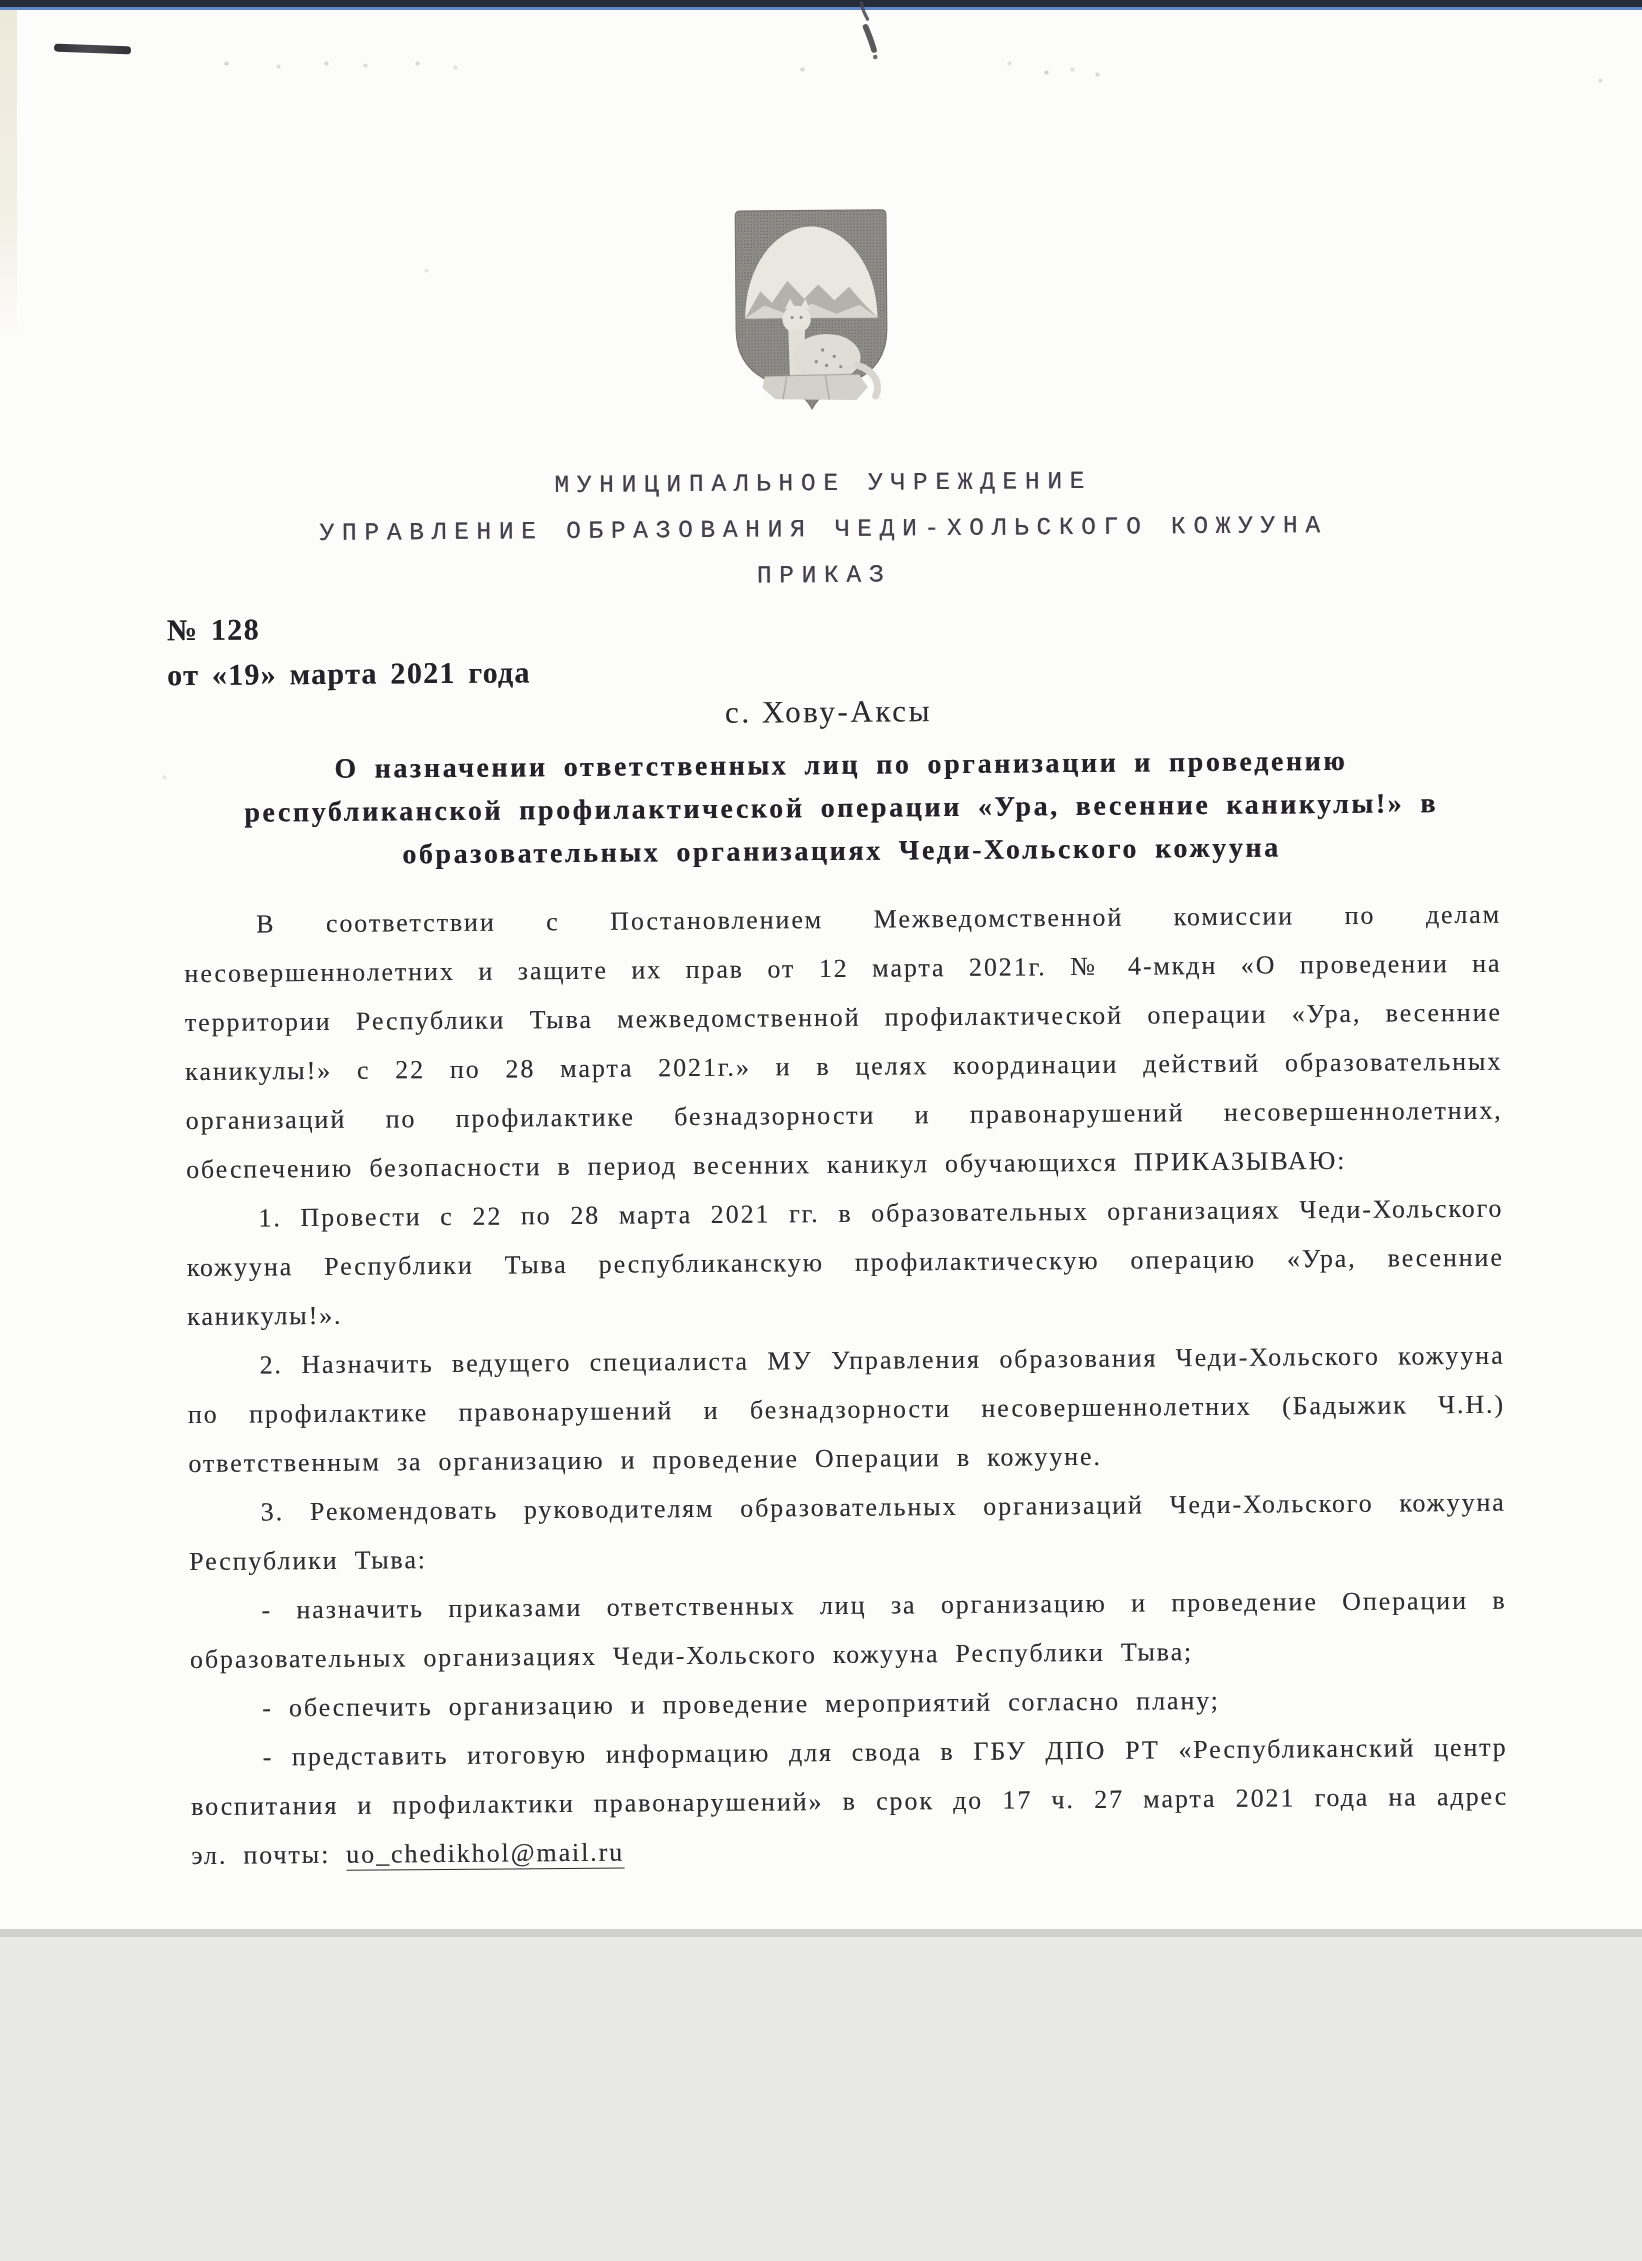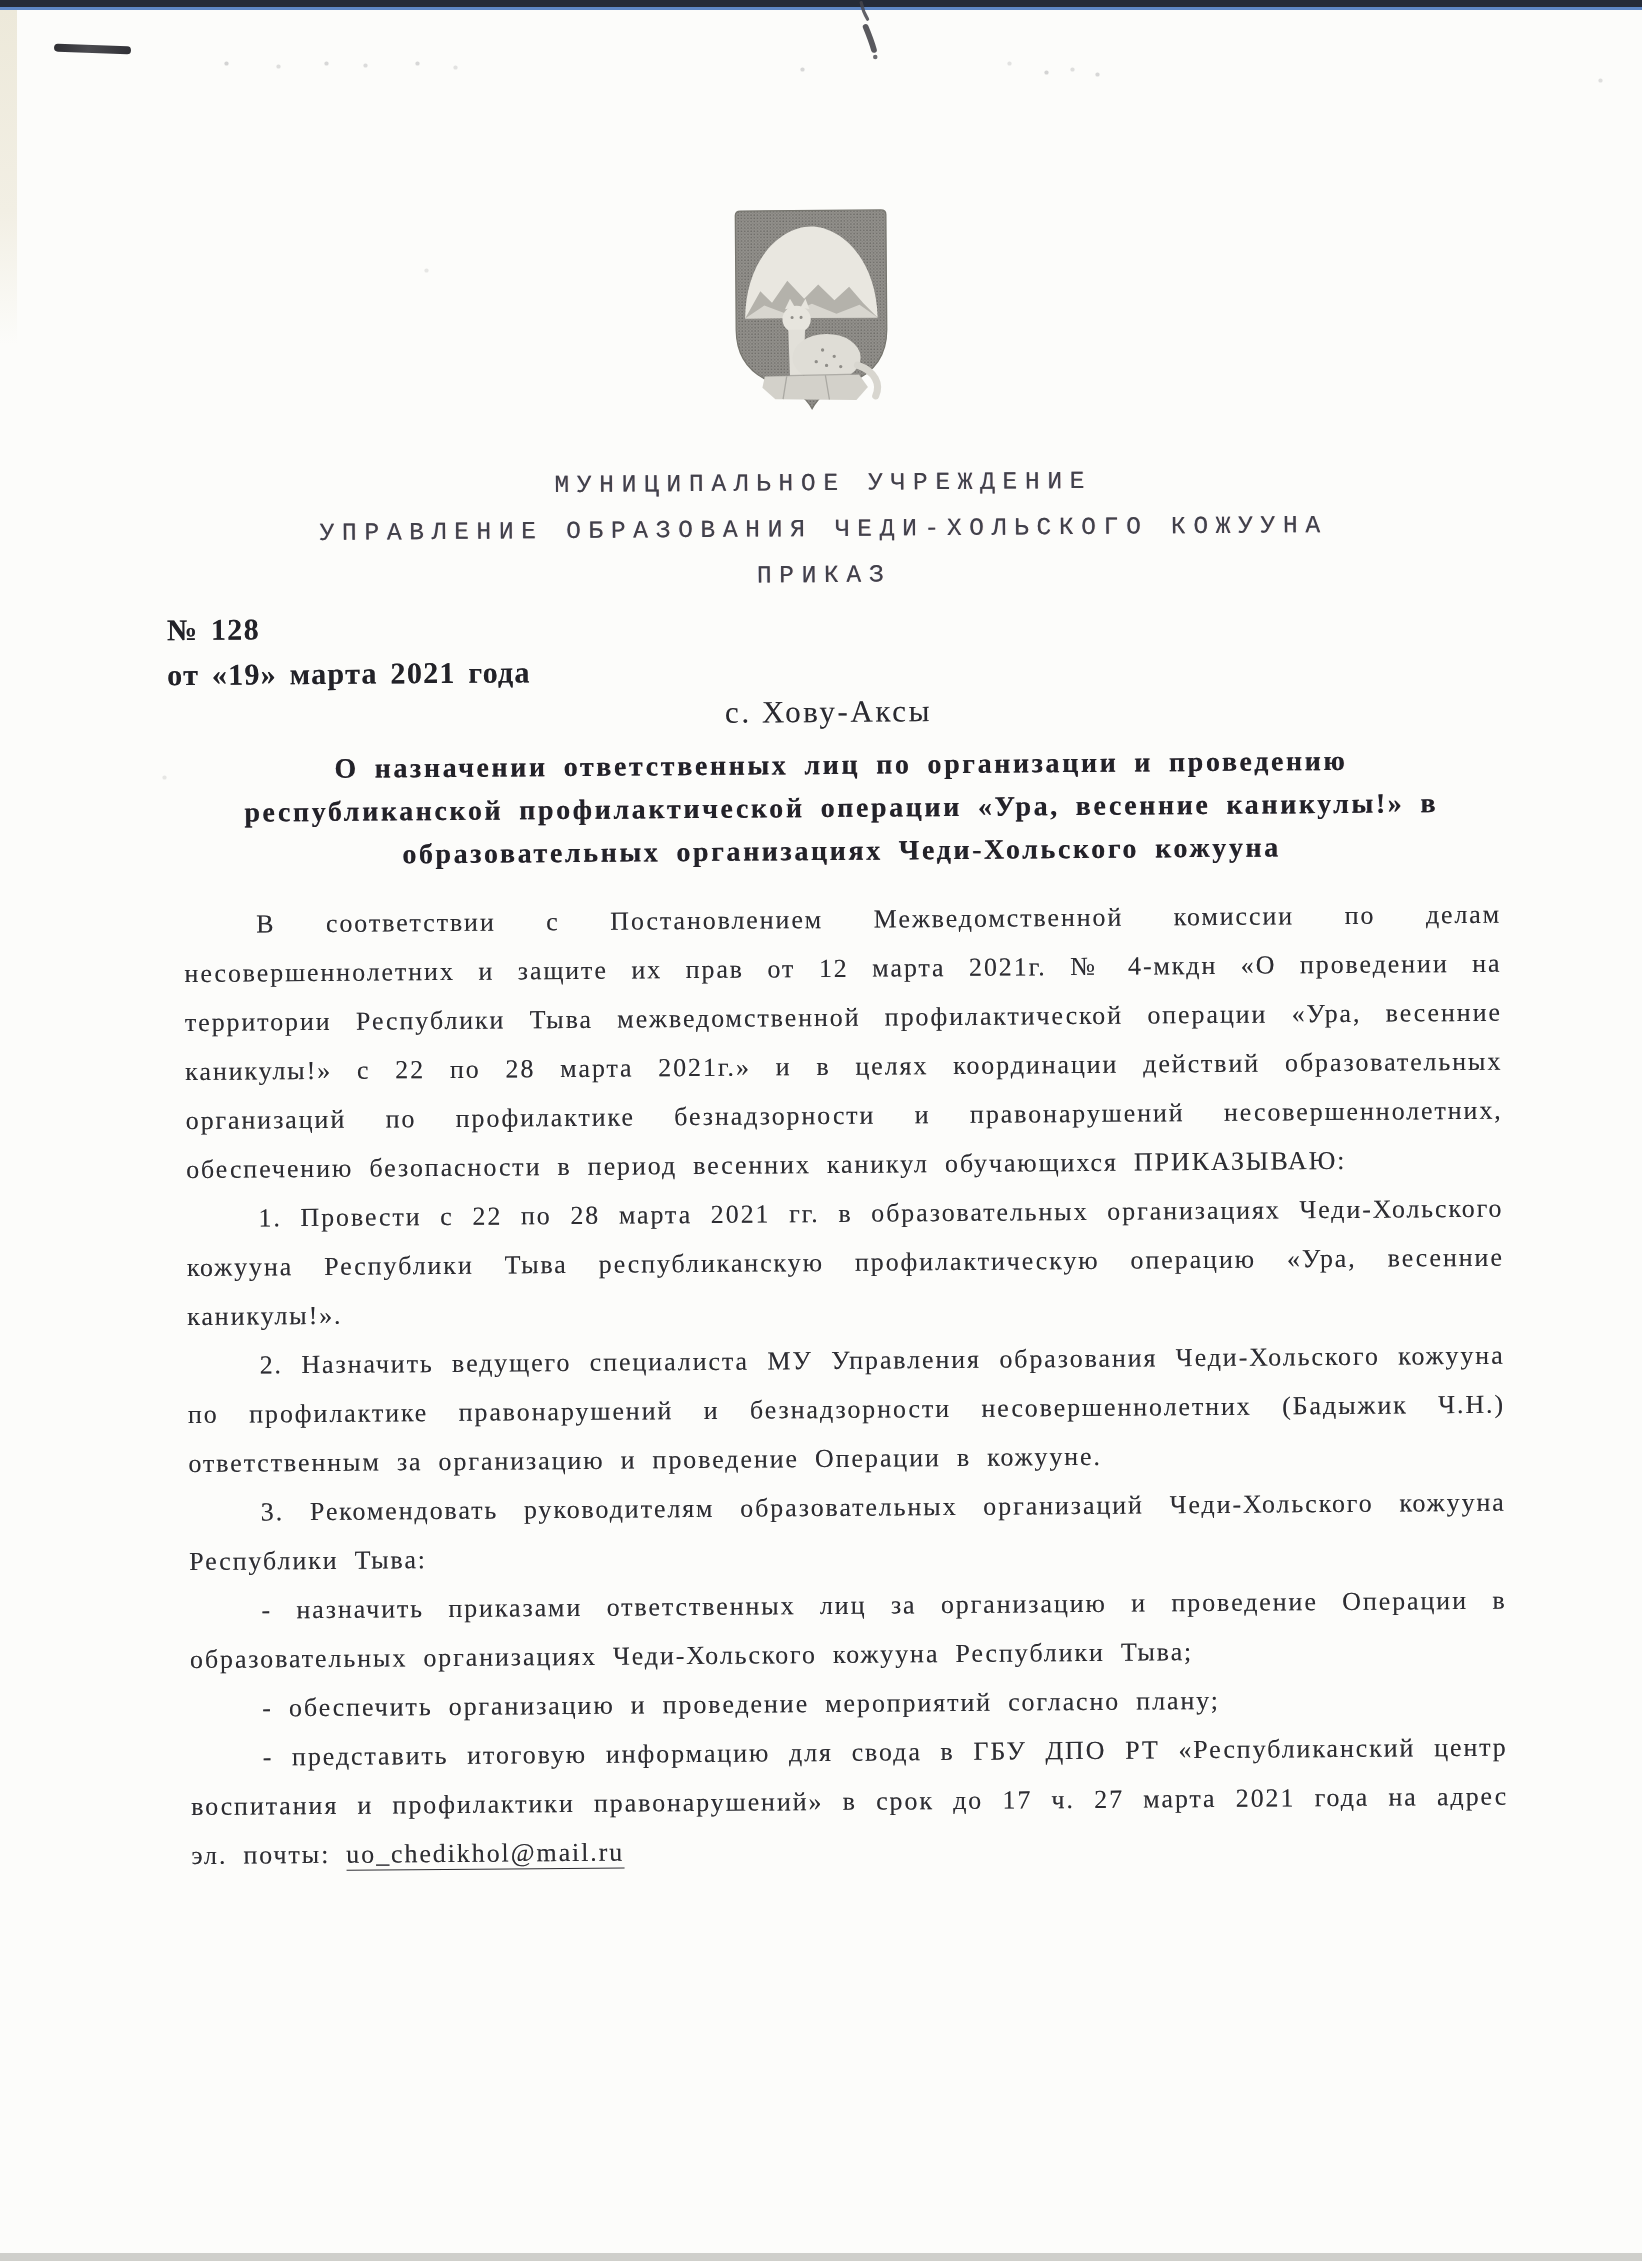--- a/index.html
+++ b/index.html
@@ -1,17 +1,17 @@
 <!DOCTYPE html>
 <html style="font-size:10.3px"><head>
 <meta charset="utf-8">
 <style>
   html,body{margin:0;padding:0;background:#e8e8e6;}
   .page{
-    position:relative; width:1643px; height:2261px; overflow:hidden;
+    position:relative; width:1643px; height:1937px; overflow:hidden;
     background:#fcfcfa;
     font-family:"Liberation Serif","DejaVu Serif",serif;
     color:#303035;
   }
   
   .strip-top{position:absolute;left:0;top:0;width:1643px;height:7px;background:#252b38;}
   .strip-top-blue{position:absolute;left:0;top:7px;width:1643px;height:3.2px;background:#5e87c6;}
   .strip-left{position:absolute;left:0;top:10.3px;width:17.4px;height:335px;
     background:linear-gradient(180deg,#ede9da 0%,#f2efe4 60%,rgba(252,252,250,0) 100%);}
   .strip-bottom{position:absolute;left:0;bottom:0;width:1643px;height:8.4px;background:#cfcfcb;}

